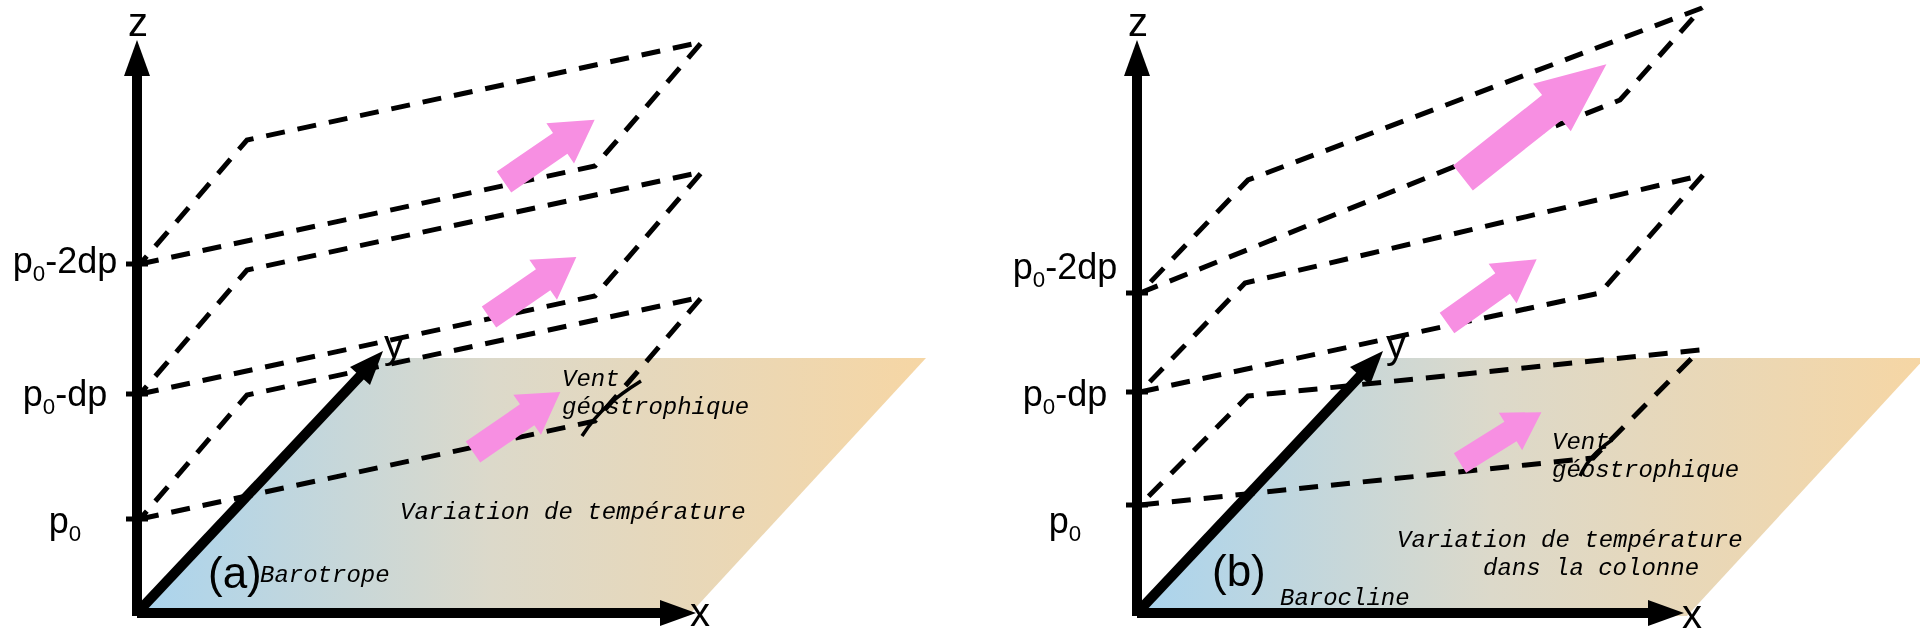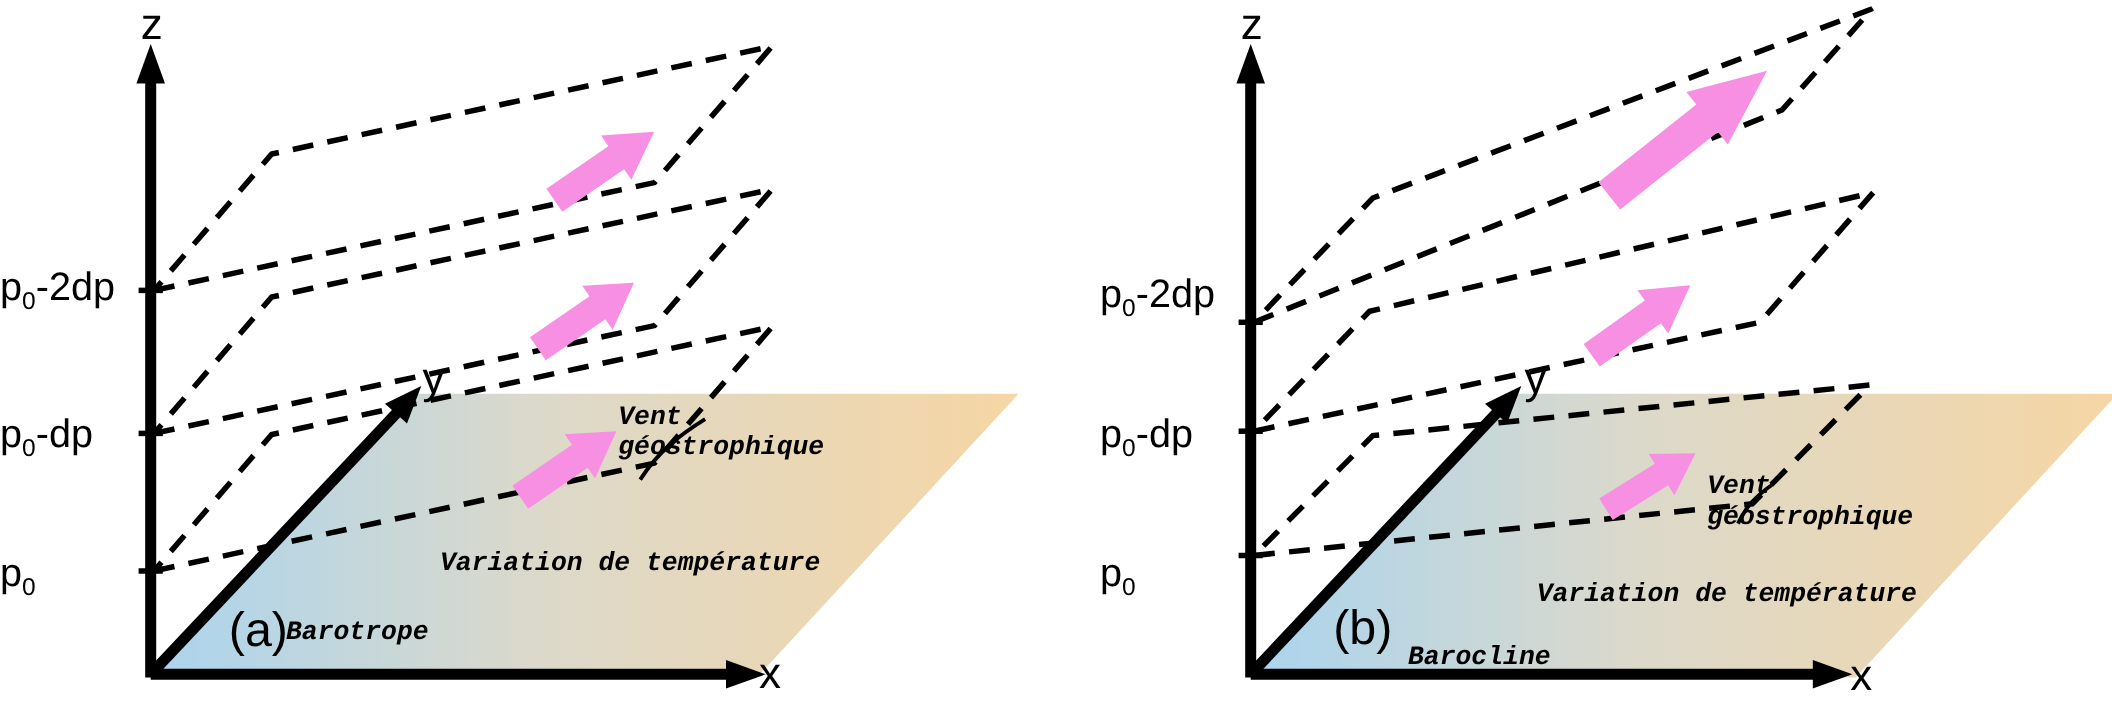--- a/index.html
+++ b/index.html
@@ -1,23 +1,23 @@
 <!DOCTYPE html>
 <html><head>
 <meta charset="utf-8">
 <style>
   html,body{margin:0;padding:0;background:#ffffff;}
   .stage{position:relative;width:1920px;height:642px;background:#ffffff;overflow:hidden;
          font-family:"Liberation Sans",sans-serif;}
   .stage svg{position:absolute;left:0;top:0;}
   .lbl{position:absolute;color:#000;white-space:nowrap;}
   .axis-lbl{font-size:40px;line-height:1;}
-  .plabel{font-size:36px;line-height:1;width:130px;text-align:left;}
+  .plabel{font-size:36px;line-height:1;width:130px;text-align:center;}
   .plabel sub{font-size:0.62em;}
-  .mono{font-family:"Liberation Mono",monospace;font-weight:700;font-style:italic;
+  .mono{font-family:"Liberation Mono",monospace;font-weight:400;font-style:italic;
         font-size:24px;line-height:28px;}
   .panel-index{font-size:44px;line-height:1;}
   .plane{fill:none;stroke:#000;stroke-width:5;stroke-dasharray:19 13;}
   .axis{stroke:#000;stroke-width:10;fill:none;}
   .tick{stroke:#000;stroke-width:5;}
   .leader{stroke:#000;stroke-width:3.5;fill:none;}
 </style>
 </head>
 <body>
 
@@ -107,17 +107,18 @@
 <div class="lbl axis-lbl" style="left:1682px;top:594px;">x</div>
 
 <div class="lbl plabel" style="left:1000px;top:249px;"><span>p</span><sub>0</sub><span>-2dp</span></div>
 <div class="lbl plabel" style="left:1000px;top:376px;"><span>p</span><sub>0</sub><span>-dp</span></div>
 <div class="lbl plabel" style="left:1000px;top:503px;"><span>p</span><sub>0</sub><span></span></div>
 
 <div class="lbl mono" style="left:1552px;top:429px;">Vent</div>
 <div class="lbl mono" style="left:1552px;top:457px;">géostrophique</div>
 
 <div class="lbl mono" style="left:1397px;top:527px;">Variation de température</div>
+<div class="lbl mono" style="left:1483px;top:555px;">dans la colonne</div>
 
 <div class="lbl panel-index" style="left:1212px;top:549px;">(b)</div>
 <div class="lbl mono" style="left:1280px;top:585px;">Barocline</div>
 
 </div>
 
 </body></html>

